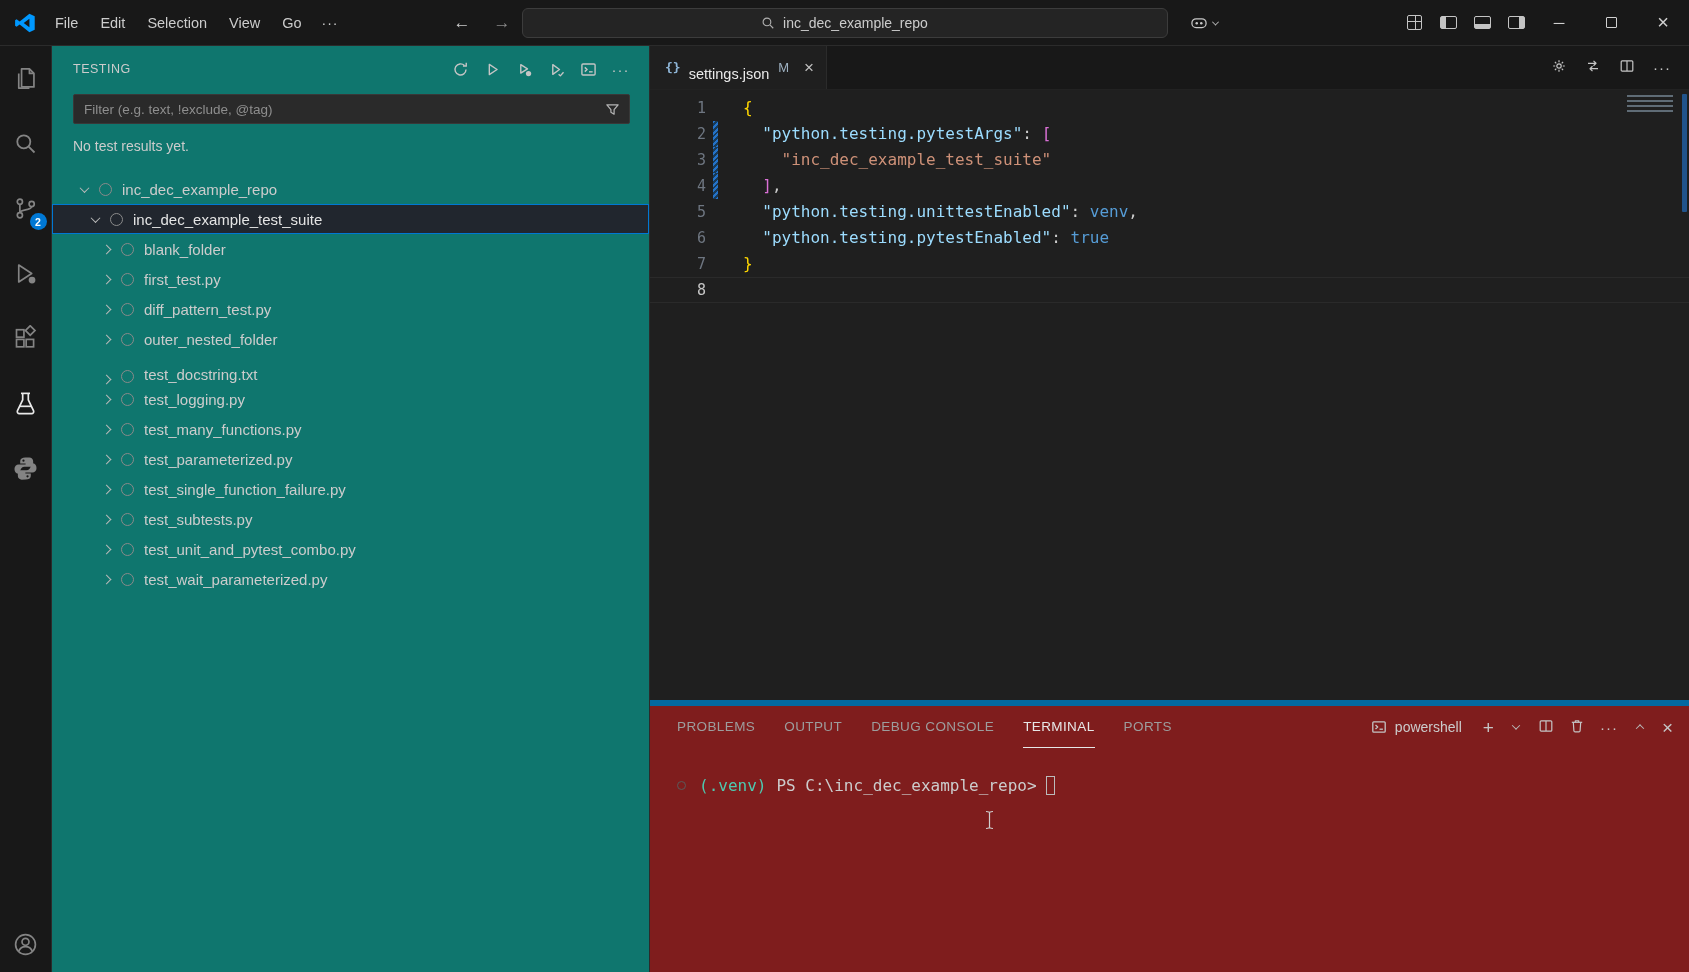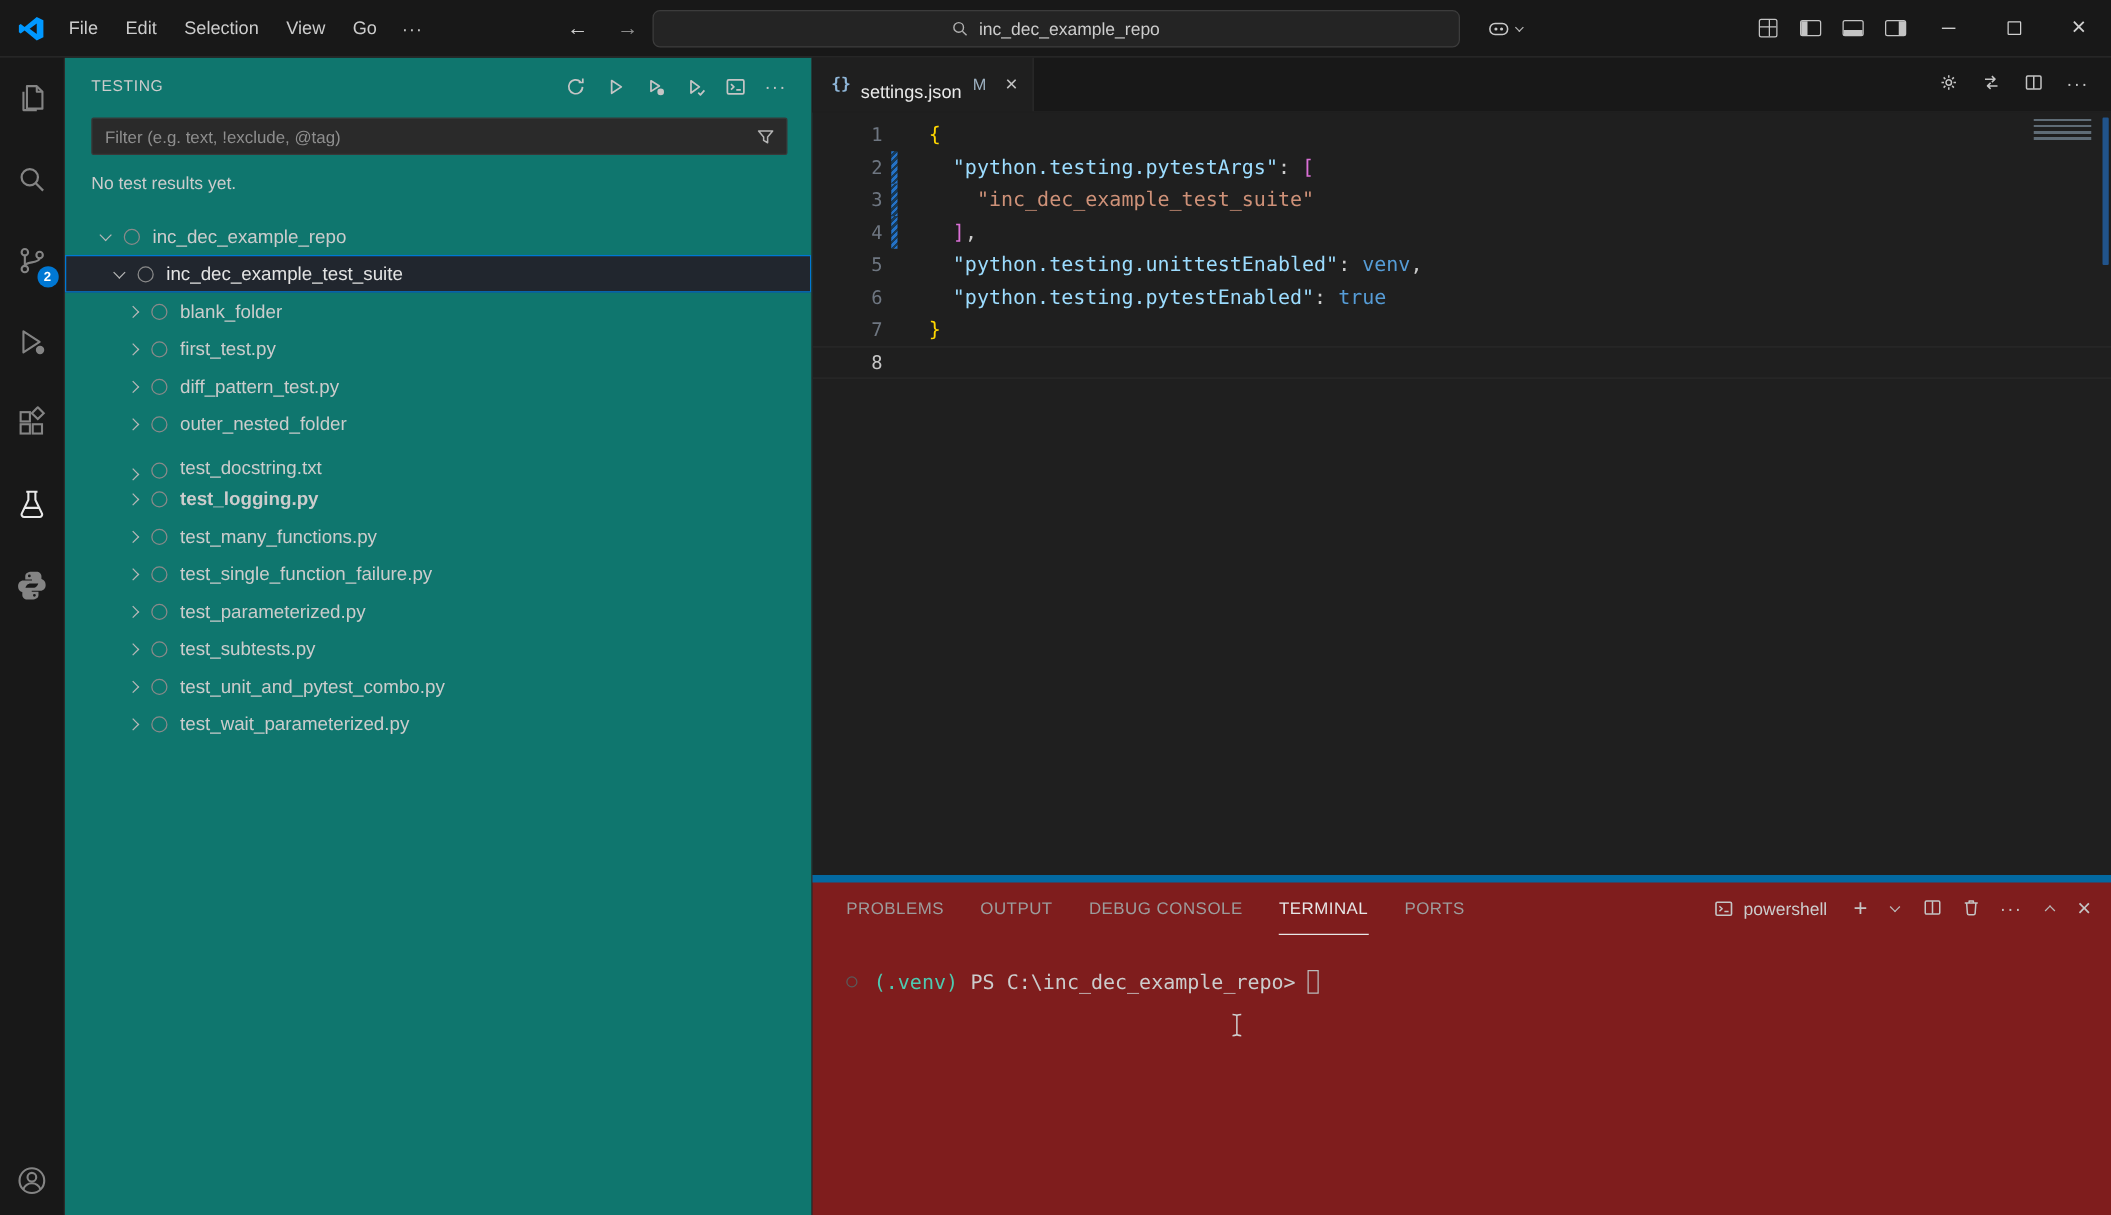--- a/index.html
+++ b/index.html
@@ -315,39 +315,39 @@
           <div class="tree-row" style="padding-left: 50px;">
             <span class="chev right"></span>
             <span class="test-circle"></span>
             <span class="tree-label">outer_nested_folder</span>
           </div>
           <div class="tree-row" style="padding-left: 50px; align-items: flex-end;">
             <span class="chev right"></span>
             <span class="test-circle"></span>
             <span class="tree-label">test_docstring.txt</span>
           </div>
-          <div class="tree-row" style="padding-left: 50px; font-weight: bold;">
+          <div class="tree-row" style="padding-left: 50px;">
             <span class="chev right"></span>
             <span class="test-circle"></span>
             <span class="tree-label">test_logging.py</span>
           </div>
           <div class="tree-row" style="padding-left: 50px;">
             <span class="chev right"></span>
             <span class="test-circle"></span>
             <span class="tree-label">test_many_functions.py</span>
           </div>
           <div class="tree-row" style="padding-left: 50px;">
             <span class="chev right"></span>
             <span class="test-circle"></span>
+            <span class="tree-label">test_parameterized.py</span>
+          </div>
+          <div class="tree-row" style="padding-left: 50px;">
+            <span class="chev right"></span>
+            <span class="test-circle"></span>
             <span class="tree-label">test_single_function_failure.py</span>
-          </div>
-          <div class="tree-row" style="padding-left: 50px;">
-            <span class="chev right"></span>
-            <span class="test-circle"></span>
-            <span class="tree-label">test_parameterized.py</span>
           </div>
           <div class="tree-row" style="padding-left: 50px;">
             <span class="chev right"></span>
             <span class="test-circle"></span>
             <span class="tree-label">test_subtests.py</span>
           </div>
           <div class="tree-row" style="padding-left: 50px;">
             <span class="chev right"></span>
             <span class="test-circle"></span>
             <span class="tree-label">test_unit_and_pytest_combo.py</span>

